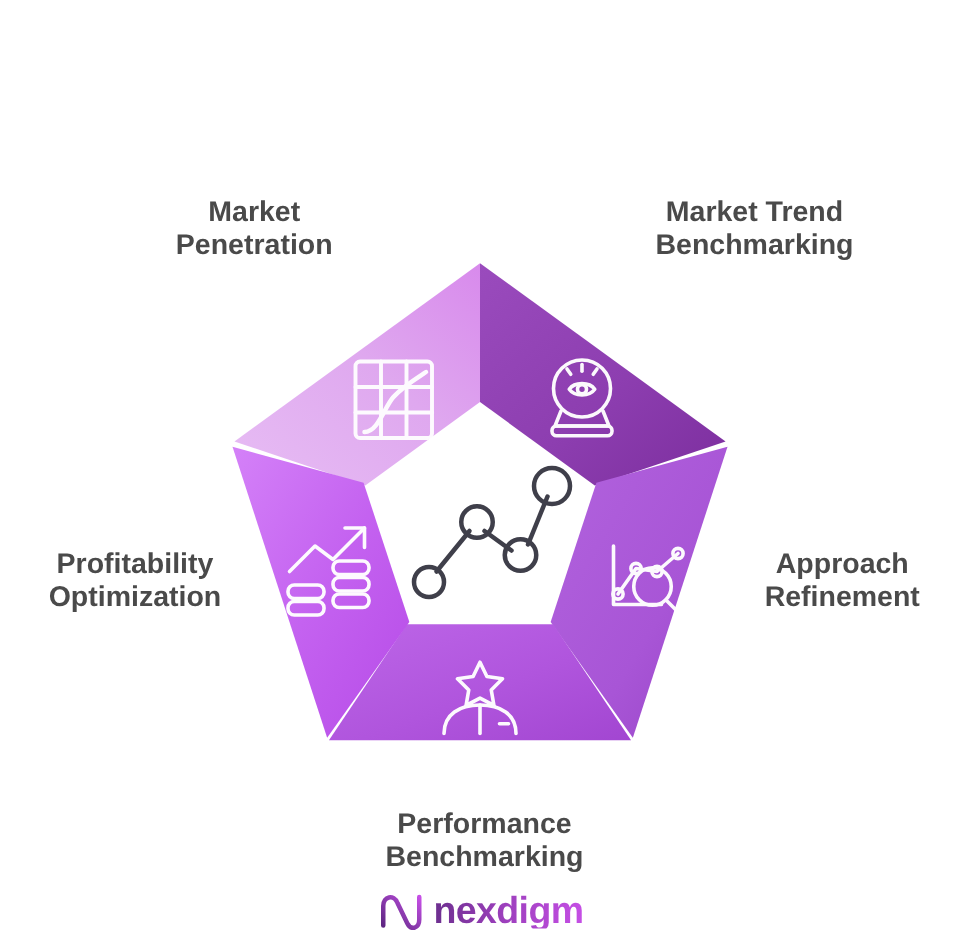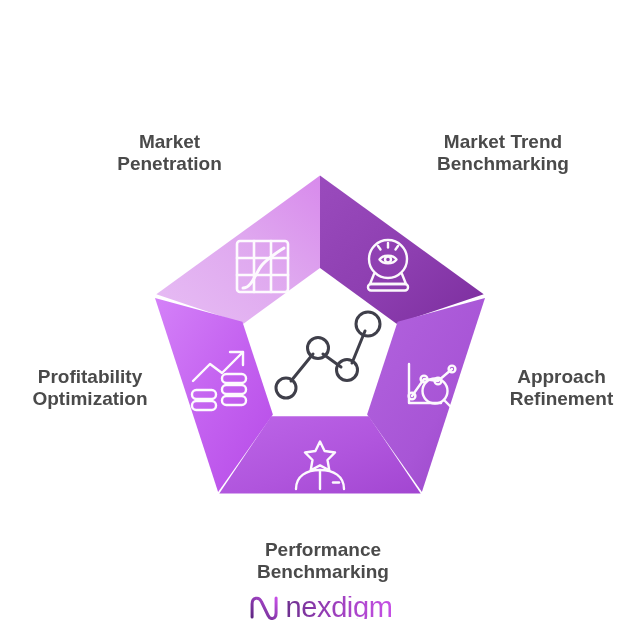--- a/index.html
+++ b/index.html
@@ -70,22 +70,22 @@
     position: absolute;
     left: 50%;
     transform: translateX(-50%);
     bottom: 8px;
     display: flex;
     align-items: center;
     gap: 7px;
   }
   .logo-mark { display: block; }
   .logo-text {
-    font-size: 29px;
-    font-weight: normal;
+    font-size: 25px;
+    font-weight: bold;
     letter-spacing: -0.4px;
     line-height: 23px;
     background: linear-gradient(90deg, #6d2f8f 0%, #9b3fbb 45%, #c64fe6 100%);
     -webkit-background-clip: text;
     background-clip: text;
     color: transparent;
     -webkit-text-fill-color: transparent;
   }
 </style>
 </head>

